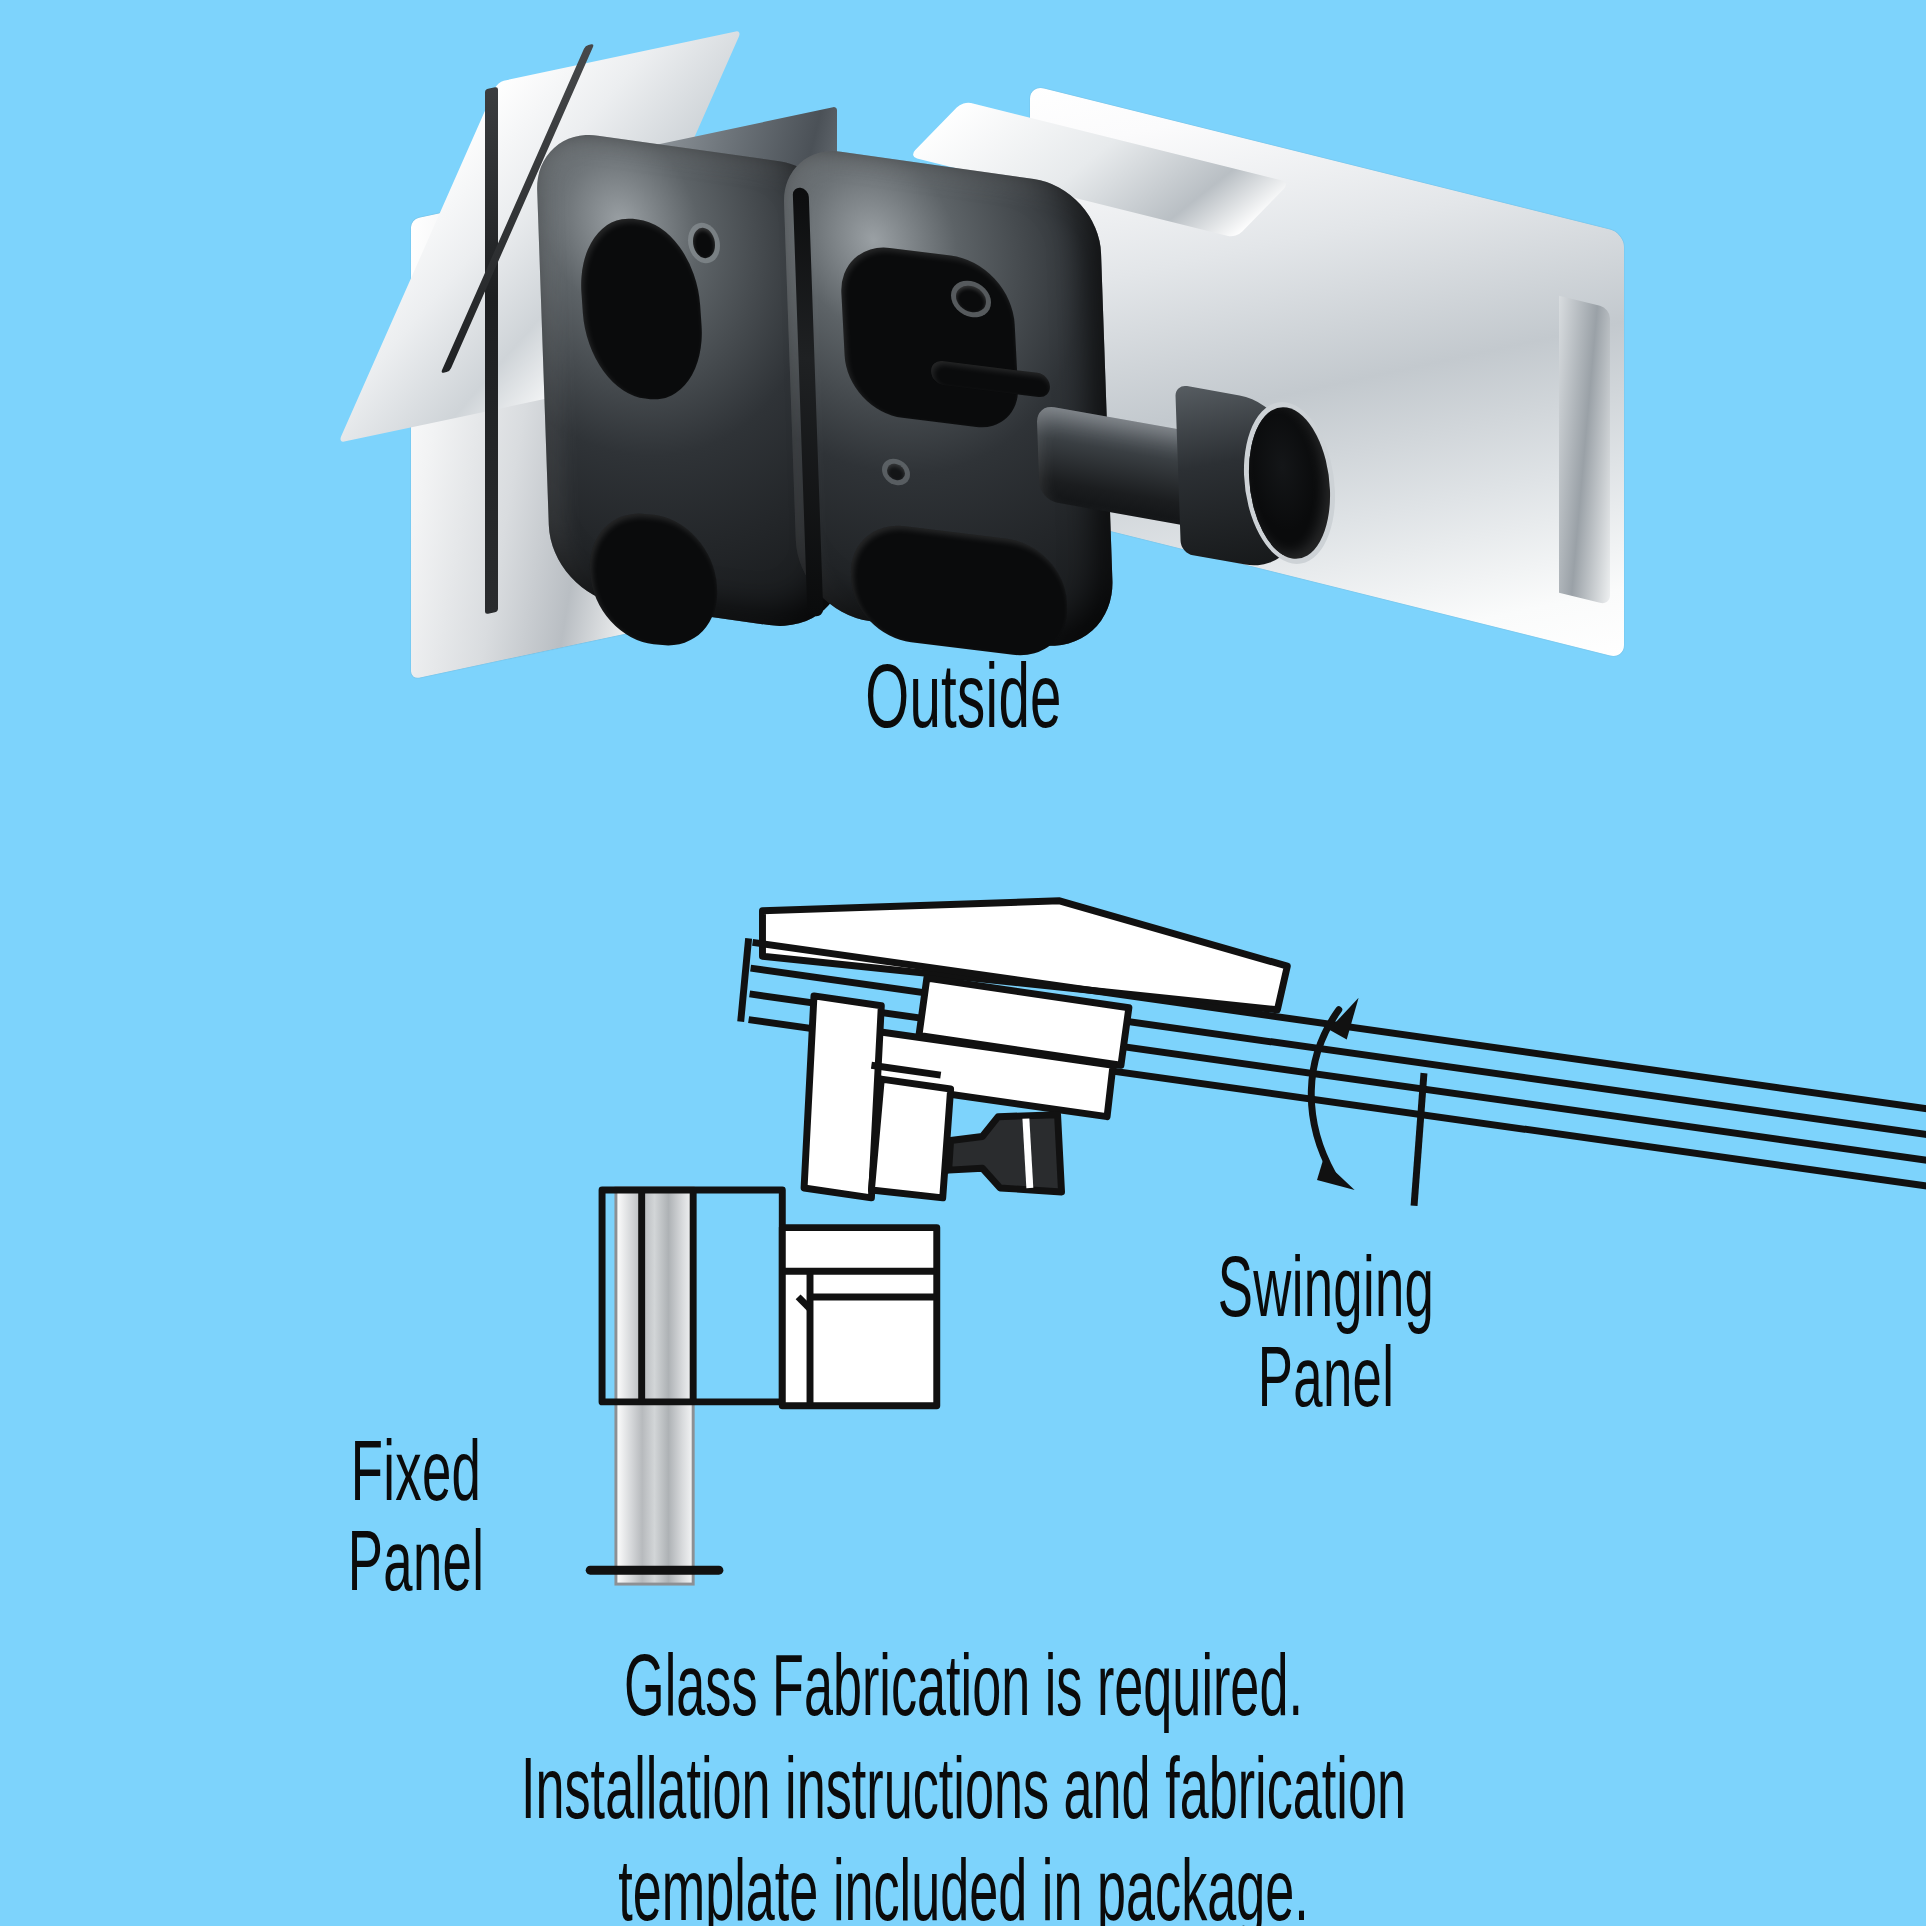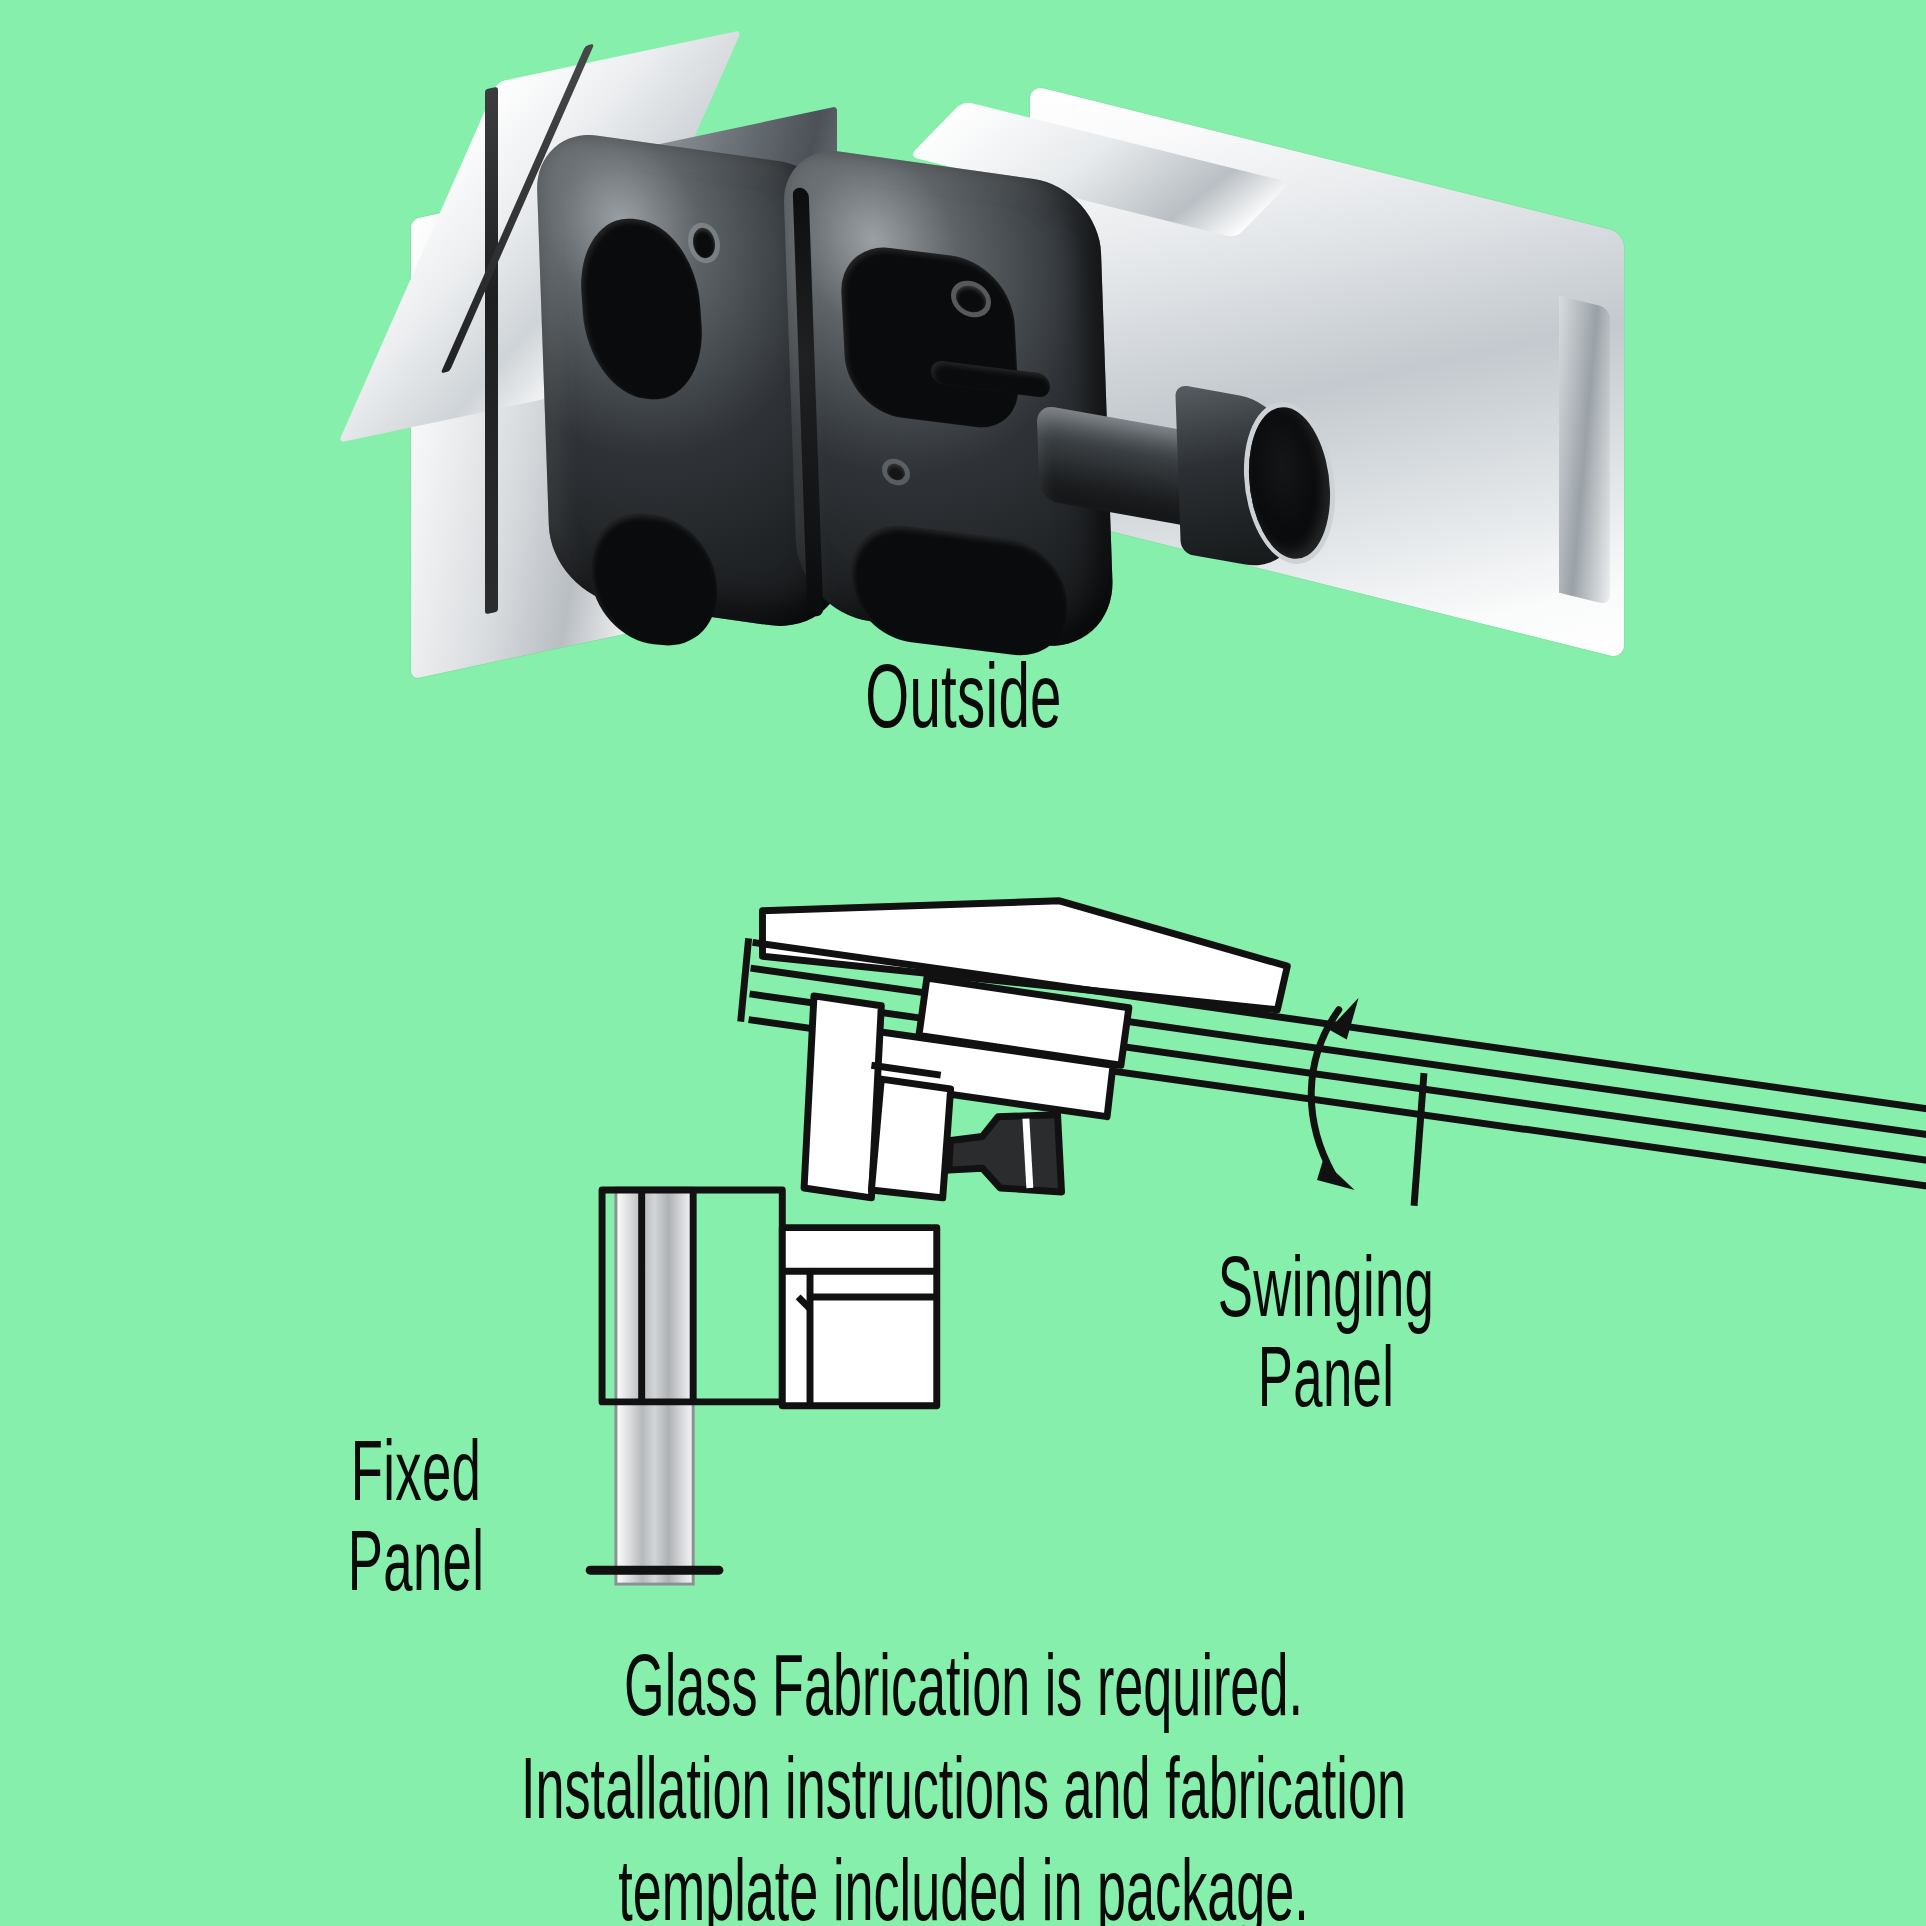--- a/index.html
+++ b/index.html
@@ -1,19 +1,19 @@
 <!DOCTYPE html>
 <html><head>
 <meta charset="utf-8">
 <style>
   html,body{margin:0;padding:0;background:#ffffff;}
   body{width:1927px;height:1927px;position:relative;overflow:hidden;
        font-family:"Liberation Sans","DejaVu Sans",sans-serif;}
 
-  .stage{position:absolute;inset:0;background:#86efac;}
+  .stage{position:absolute;inset:0;background:#7dd3fc;}
 
   
   .label{
     position:absolute;text-align:center;color:#0b0b0b;
     font-family:"Liberation Sans","DejaVu Sans",sans-serif;
     font-weight:400;
     transform:scaleX(.62);
     transform-origin:center top;
     letter-spacing:0.5px;
     white-space:nowrap;

